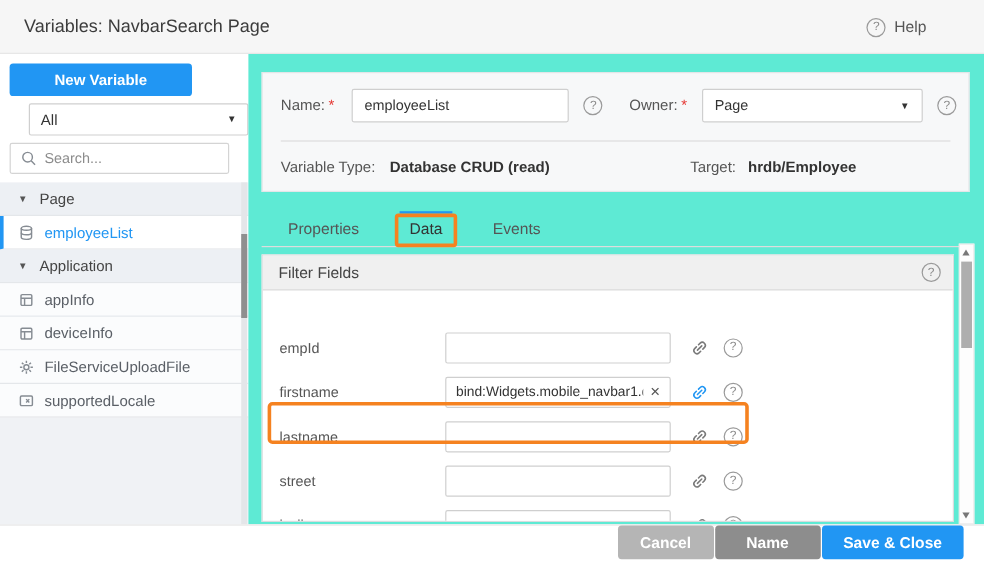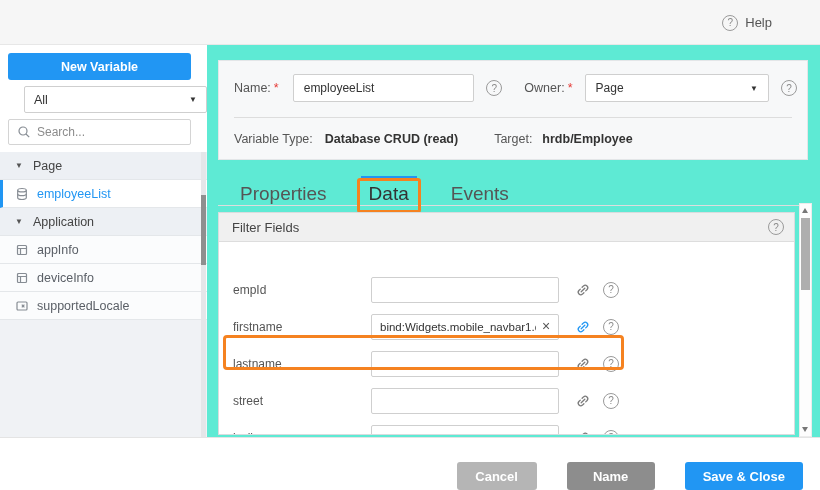--- a/index.html
+++ b/index.html
@@ -26,21 +26,21 @@
     display:inline-flex; align-items:center; justify-content:center;
     width:16px; height:16px; border:1px solid #9a9a9a; border-radius:50%;
     font-size:10px; color:#8a8a8a; background:transparent; flex:0 0 auto;
   }
   
   .sidebar {
     position:absolute; top:45px; left:0; width:207px; bottom:53px;
     background:#fff;
   }
   .btn-new {
-    position:absolute; top:8px; left:8px; width:183px; height:27px;
+    position:absolute; top:8px; left:8px; width:152px; height:27px;
     background:#2196f3; color:#fff; border:none; border-radius:3px;
     font-size:12.5px; font-weight:bold; cursor:pointer;
     font-family:"Liberation Sans", sans-serif;
   }
   .sb-select {
     position:absolute; top:41px; left:8px; width:183px; height:27px;
     background:#fff; border:1px solid #cfcfcf; border-radius:2px;
     display:flex; align-items:center; padding:0 9px; font-size:12.5px;
     color:#333; cursor:pointer;margin-left:16px;
   }
@@ -103,21 +103,21 @@
   .info-divider { position:absolute; left:15px; right:15px; top:56px; border-top:1px solid #ddd; }
   .info-row2 { position:absolute; left:15px; top:68px; right:27px; height:20px; display:flex; align-items:center; font-size:12.5px; }
   .val { font-weight:bold; color:#333; font-size:12.5px; }
   
   .tabbar {
     position:absolute; left:11px; top:131px; width:590px; height:30px;
     border-bottom:1px solid #ddd; display:flex; align-items:flex-start;
     padding-left:14px; gap:26px;
   }
   .tab {
-    font-size:19px; color:#555; padding:5px 8px 6px 8px; cursor:pointer;
+    font-size:13px; color:#555; padding:5px 8px 6px 8px; cursor:pointer;
     border-top:2px solid transparent;
   }
   .tab-wrap { position:relative; }
   .tab.active { color:#333; border-top-color:#2196f3; }
   .annotation {
     position:absolute; border:3px solid #f58220; border-radius:3px;
     pointer-events:none;
   }
   .anno-tab { left:-4px; right:-4px; top:2px; bottom:-2px; }
   
@@ -155,38 +155,39 @@
     position:absolute; left:592px; top:158px; width:13px; height:234px;
     background:#fdfdfd; border:1px solid #ececec;
   }
   .arr { position:absolute; left:2px; width:0; height:0; border-left:3.5px solid transparent; border-right:3.5px solid transparent; }
   .arr-up { top:4px; border-bottom:5px solid #777; }
   .arr-dn { bottom:4px; border-top:5px solid #777; }
   .m-thumb { position:absolute; left:1px; top:14px; width:9px; height:72px; background:#aeaeae; }
   
   .footer {
     position:absolute; left:0; right:0; bottom:0; height:53px; background:#fff;
-    border-top:1px solid #e4e4e4; display:flex; align-items:flex-end;
-    justify-content:flex-end; gap:30px; padding-right:17px;
+    border-top:1px solid #e4e4e4; display:flex; align-items:flex-start;
+    justify-content:flex-end; gap:1px; padding-right:17px;
   }
   .fbtn {
     height:28px; border:none; border-radius:3px; color:#fff; font-size:13px;
     font-weight:bold; cursor:pointer; padding:0 18px;
     font-family:"Liberation Sans", sans-serif;
   }
   .btn-cancel { background:#b5b5b5; width:80px; }
   .btn-save { background:#8d8d8d; width:88px; }
   .btn-saveclose { background:#2196f3; }
 </style>
 </head>
 <body>
 
 <div class="window">
 
   <div class="hdr">
+    <div class="hdr-title">Variables: NavbarSearch Page</div>
     <div class="hdr-help">
       <span class="qmark">?</span>
       <span>Help</span>
     </div>
   </div>
 
   <div class="sidebar">
     <button class="btn-new">New Variable</button>
 
     <div class="sb-select">
@@ -233,20 +234,29 @@
         <span>appInfo</span>
       </div>
       <div class="tnode titem">
         <span class="ticon">
           <svg viewBox="0 0 14 14">
               <rect x="2.5" y="2.5" width="9" height="9" rx="1"></rect>
               <path d="M2.5 5.5h9M5.5 5.5v6"></path>
             </svg>
         </span>
         <span>deviceInfo</span>
+      </div>
+      <div class="tnode titem">
+        <span class="ticon">
+          <svg viewBox="0 0 14 14">
+              <circle cx="7" cy="7" r="2.1"></circle>
+              <path d="M7 1.6v2M7 10.4v2M1.6 7h2M10.4 7h2M3.2 3.2l1.4 1.4M9.4 9.4l1.4 1.4M10.8 3.2L9.4 4.6M4.6 9.4l-1.4 1.4"></path>
+            </svg>
+        </span>
+        <span>FileServiceUploadFile</span>
       </div>
       <div class="tnode titem">
         <span class="ticon">
           <svg viewBox="0 0 14 14">
               <rect x="2" y="3" width="10" height="8" rx="1"></rect>
               <path d="M6.8 5.6l2.6 2.8M9.4 5.6L6.8 8.4"></path>
             </svg>
         </span>
         <span>supportedLocale</span>
       </div>
@@ -268,21 +278,21 @@
         <div class="owner-select" style="margin-left:8px;">
           <span>Page</span>
           <span class="caret">▼</span>
         </div>
         <span class="qmark" style="margin-left:12px;">?</span>
       </div>
       <div class="info-divider"></div>
       <div class="info-row2">
         <span class="lbl">Variable Type:</span>
         <span class="val" style="margin-left:12px;">Database CRUD (read)</span>
-        <span class="lbl" style="margin-left:36px;">Target:</span>
+        <span class="lbl" style="margin-left:117px;">Target:</span>
         <span class="val" style="margin-left:10px;">hrdb/Employee</span>
       </div>
     </div>
 
     <div class="tabbar">
       <div class="tab">Properties</div>
       <div class="tab-wrap">
         <div class="tab active">Data</div>
         <div class="annotation anno-tab"></div>
       </div>

